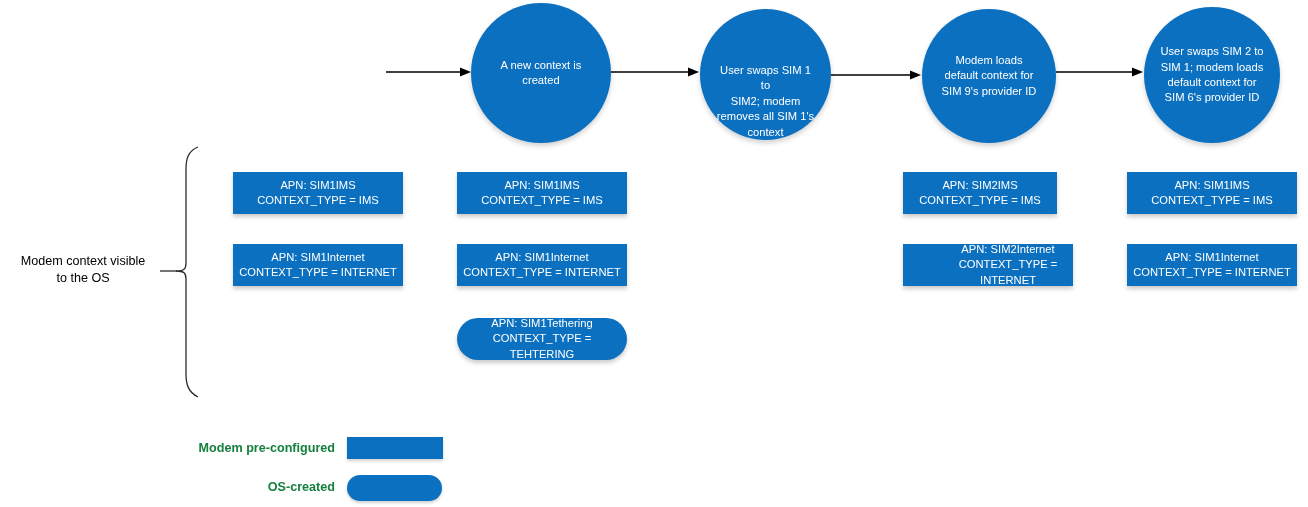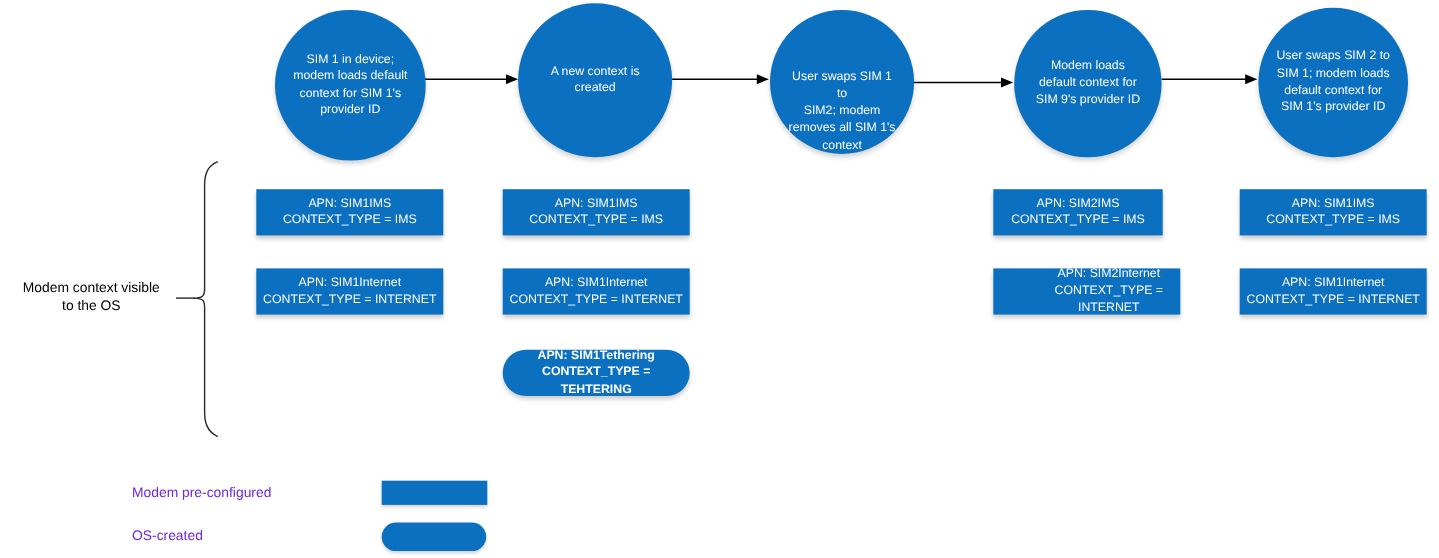--- a/index.html
+++ b/index.html
@@ -89,25 +89,26 @@
     text-align: center;
     color: #000000;
     font-size: 12.6px;
     line-height: 17px;
     white-space: pre-line;
   }
 
   
   .legend-label {
     position: absolute;
-    color: #6d28d9;
+    color: #15803d;
     font-size: 12.6px;
     line-height: 17px;
-    text-align: left;
+    text-align: right;
     white-space: nowrap;
+    font-weight: bold;
   }
   .legend-swatch {
     position: absolute;
     background: #0c70c0;
     box-shadow: 0 2px 3px rgba(0,0,0,0.18);
   }
   .legend-swatch.pill { border-radius: 13px; }
 </style>
 </head>
 <body>
@@ -135,26 +136,20 @@
     </svg>
   </div>
 
   <div class="arrow" style="left:1056px; top:66px; width:88px; height:12px;">
     <svg width="88" height="12" viewBox="0 0 88 12">
       <line x1="0" y1="6" x2="78" y2="6" stroke="#000000" stroke-width="1.4"></line>
       <polygon points="76,1.5 87,6 76,10.5" fill="#000000"></polygon>
     </svg>
   </div>
 
-  <div class="stage-circle" style="left:250px; top:9px; width:137px; height:137px;">
-    <div class="circle-text">SIM 1 in device;
-modem loads default
-context for SIM 1's
-provider ID</div>
-  </div>
 
   <div class="stage-circle" style="left:471px; top:3px; width:140px; height:140px;">
     <div class="circle-text">A new context is
 created</div>
   </div>
 
   <div class="stage-circle" style="left:700px; top:9px; width:131px; height:131px;align-items:flex-end;">
     <div class="circle-text">User swaps SIM 1 to
 SIM2; modem
 removes all SIM 1's
@@ -164,21 +159,21 @@
   <div class="stage-circle" style="left:922px; top:9px; width:134px; height:134px;">
     <div class="circle-text">Modem loads
 default context for
 SIM 9's provider ID</div>
   </div>
 
   <div class="stage-circle" style="left:1144px; top:7px; width:136px; height:136px;">
     <div class="circle-text">User swaps SIM 2 to
 SIM 1; modem loads
 default context for
-SIM 1's provider ID</div>
+SIM 6's provider ID</div>
   </div>
 
   <div class="ctx-box" style="left:233px; top:172px; width:170px; height:42px;">
     <div class="ctx-text">APN: SIM1IMS
 CONTEXT_TYPE = IMS</div>
   </div>
 
   <div class="ctx-box" style="left:233px; top:244px; width:170px; height:42px;">
     <div class="ctx-text">APN: SIM1Internet
 CONTEXT_TYPE = INTERNET</div>
@@ -187,21 +182,21 @@
   <div class="ctx-box" style="left:457px; top:172px; width:170px; height:42px;">
     <div class="ctx-text">APN: SIM1IMS
 CONTEXT_TYPE = IMS</div>
   </div>
 
   <div class="ctx-box" style="left:457px; top:244px; width:170px; height:42px;">
     <div class="ctx-text">APN: SIM1Internet
 CONTEXT_TYPE = INTERNET</div>
   </div>
 
-  <div class="ctx-box rounded" style="left:457px; top:318px; width:170px; height:42px;font-weight:bold;">
+  <div class="ctx-box rounded" style="left:457px; top:318px; width:170px; height:42px;">
     <div class="ctx-text">APN: SIM1Tethering
 CONTEXT_TYPE = TEHTERING</div>
   </div>
 
   <div class="ctx-box" style="left:903px; top:172px; width:154px; height:42px;">
     <div class="ctx-text">APN: SIM2IMS
 CONTEXT_TYPE = IMS</div>
   </div>
 
   <div class="ctx-box" style="left:903px; top:244px; width:170px; height:42px;padding-left:40px;">

